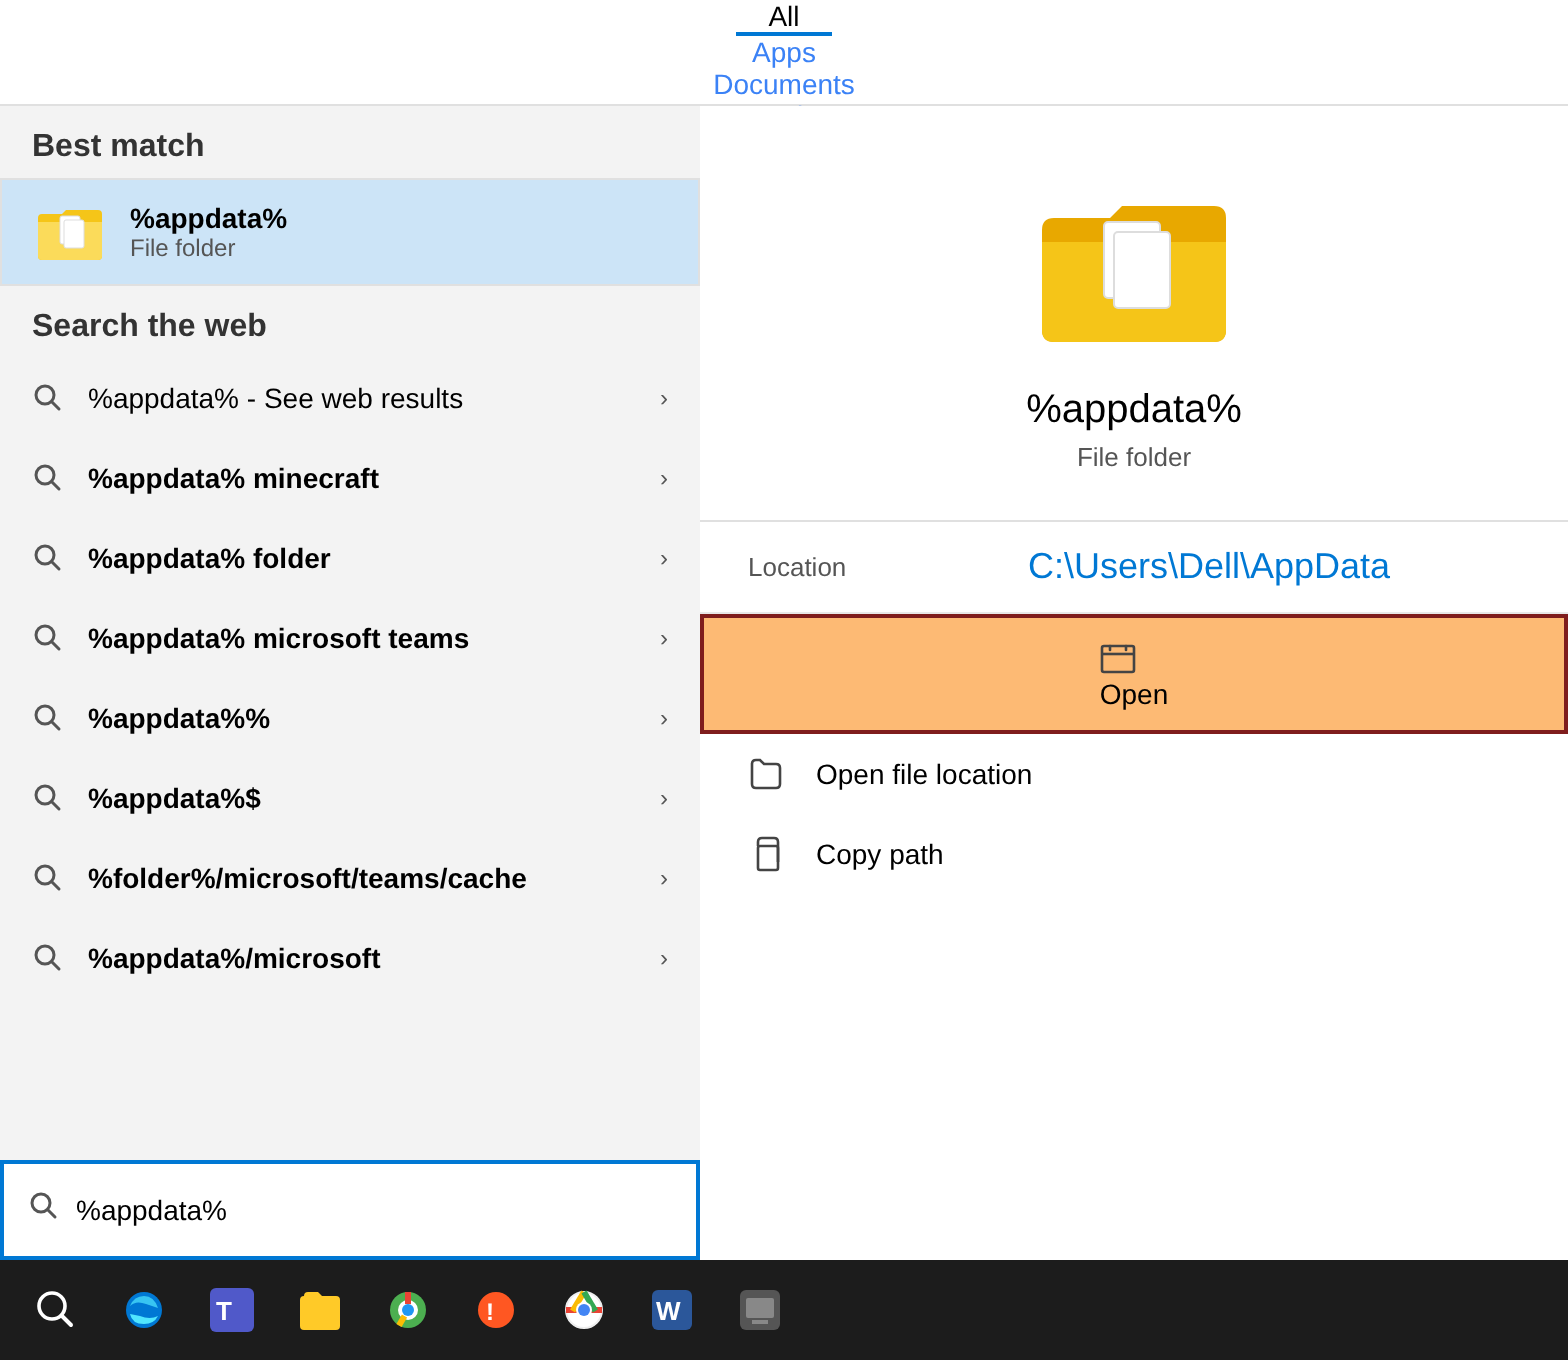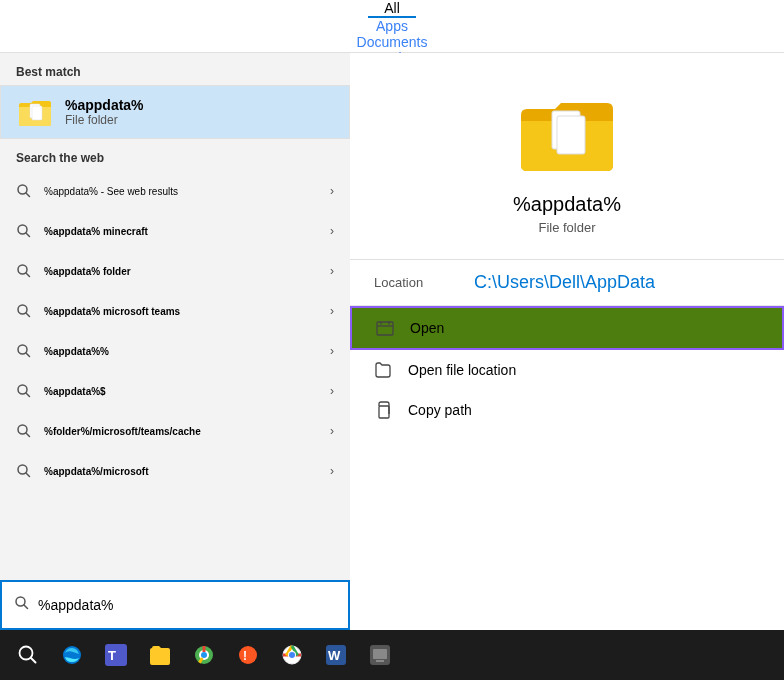--- a/index.html
+++ b/index.html
@@ -31,60 +31,60 @@
       cursor: pointer; color: #555; font-size: 16px; border-radius: 4px;
     }
 
     
     .main-layout { display: flex; height: calc(680px - 53px - 50px); }
 
     
     .left-panel { width: 350px; background: #f3f3f3; overflow-y: auto; padding-top: 0; }
 
     .section-label {
-      font-size: 12px; font-weight: 600; color: #333;
+      font-size: 16px; font-weight: 600; color: #333;
       padding: 12px 16px 6px 16px;
     }
 
     .result-item {
       display: flex; align-items: center; padding: 8px 16px;
       cursor: pointer; min-height: 44px;
     }
     .result-item.selected { background: #cce4f7; border: 1.5px solid #e0e0e0; }
 
     .result-icon { width: 36px; height: 36px; margin-right: 12px; display: flex; align-items: center; justify-content: center; flex-shrink: 0; }
     .result-text { flex: 1; }
     .result-title { font-size: 14px; font-weight: 600; color: #000; }
     .result-subtitle { font-size: 12px; color: #555; }
     .result-arrow { color: #555; font-size: 12px; }
 
     .web-result-item {
       display: flex; align-items: center; padding: 10px 16px;
       cursor: pointer; min-height: 40px;
     }
     .search-icon-sm { width: 16px; height: 16px; margin-right: 12px; color: #555; flex-shrink: 0; }
-    .web-result-text { font-size: 10px; color: #000; flex: 1; }
+    .web-result-text { font-size: 14px; color: #000; flex: 1; }
     .web-result-text .normal { font-weight: 400; }
     .web-result-text .bold { font-weight: 600; }
 
     
     .right-panel {
       flex: 1; background: #fff; display: flex; flex-direction: column;
       align-items: center; padding-top: 40px; position: relative;
     }
 
     .big-folder-wrapper { margin-bottom: 16px; }
     .right-panel-title { font-size: 20px; font-weight: 400; color: #000; margin-bottom: 4px; }
     .right-panel-subtitle { font-size: 13px; color: #555; margin-bottom: 24px; }
 
     .right-divider { width: 100%; border: none; border-top: 1px solid #e0e0e0; margin-bottom: 0; }
 
     .location-row {
       display: flex; align-items: center; width: 100%;
-      padding: 12px 24px; border-bottom: 1px solid #e8e8e8;
+      padding: 12px 24px; border-bottom: 1px solid #e8e8e8; gap: 40px;
     }
     .location-label { font-size: 13px; color: #555; width: 100px; }
     .location-link { font-size: 18px; color: #0078d4; cursor: pointer; text-decoration: none; }
 
     .action-list { width: 100%; }
     .action-item {
       display: flex; align-items: center; padding: 10px 24px;
       cursor: pointer; font-size: 14px; color: #000;
     }
     .action-item.highlighted { background: #f0f0f0; border: 2px solid #e53e3e; }
@@ -254,21 +254,21 @@
     <div class="right-panel-subtitle">File folder</div>
     <hr class="right-divider">
 
     <div class="location-row">
       <span class="location-label">Location</span>
       <a class="location-link">C:\Users\Dell\AppData</a>
     </div>
 
     <div class="action-list">
 
-      <div class="action-item highlighted" style="border: 2px solid #8b5cf6; background: #4d7c0f;">
+      <div class="action-item highlighted" style="border: 2px solid #7f1d1d; background: #fdba74; flex-direction: column;">
         <div class="action-item-icon">
           <svg width="18" height="18" viewBox="0 0 18 18" fill="none">
             <rect x="1" y="3" width="16" height="13" rx="1" stroke="#444" stroke-width="1.3" fill="none"></rect>
             <path d="M1 7h16" stroke="#444" stroke-width="1.3"></path>
             <path d="M5 5V3" stroke="#444" stroke-width="1.3" stroke-linecap="round"></path>
             <path d="M13 5V3" stroke="#444" stroke-width="1.3" stroke-linecap="round"></path>
           </svg>
         </div>
         <span>Open</span>
       </div>

